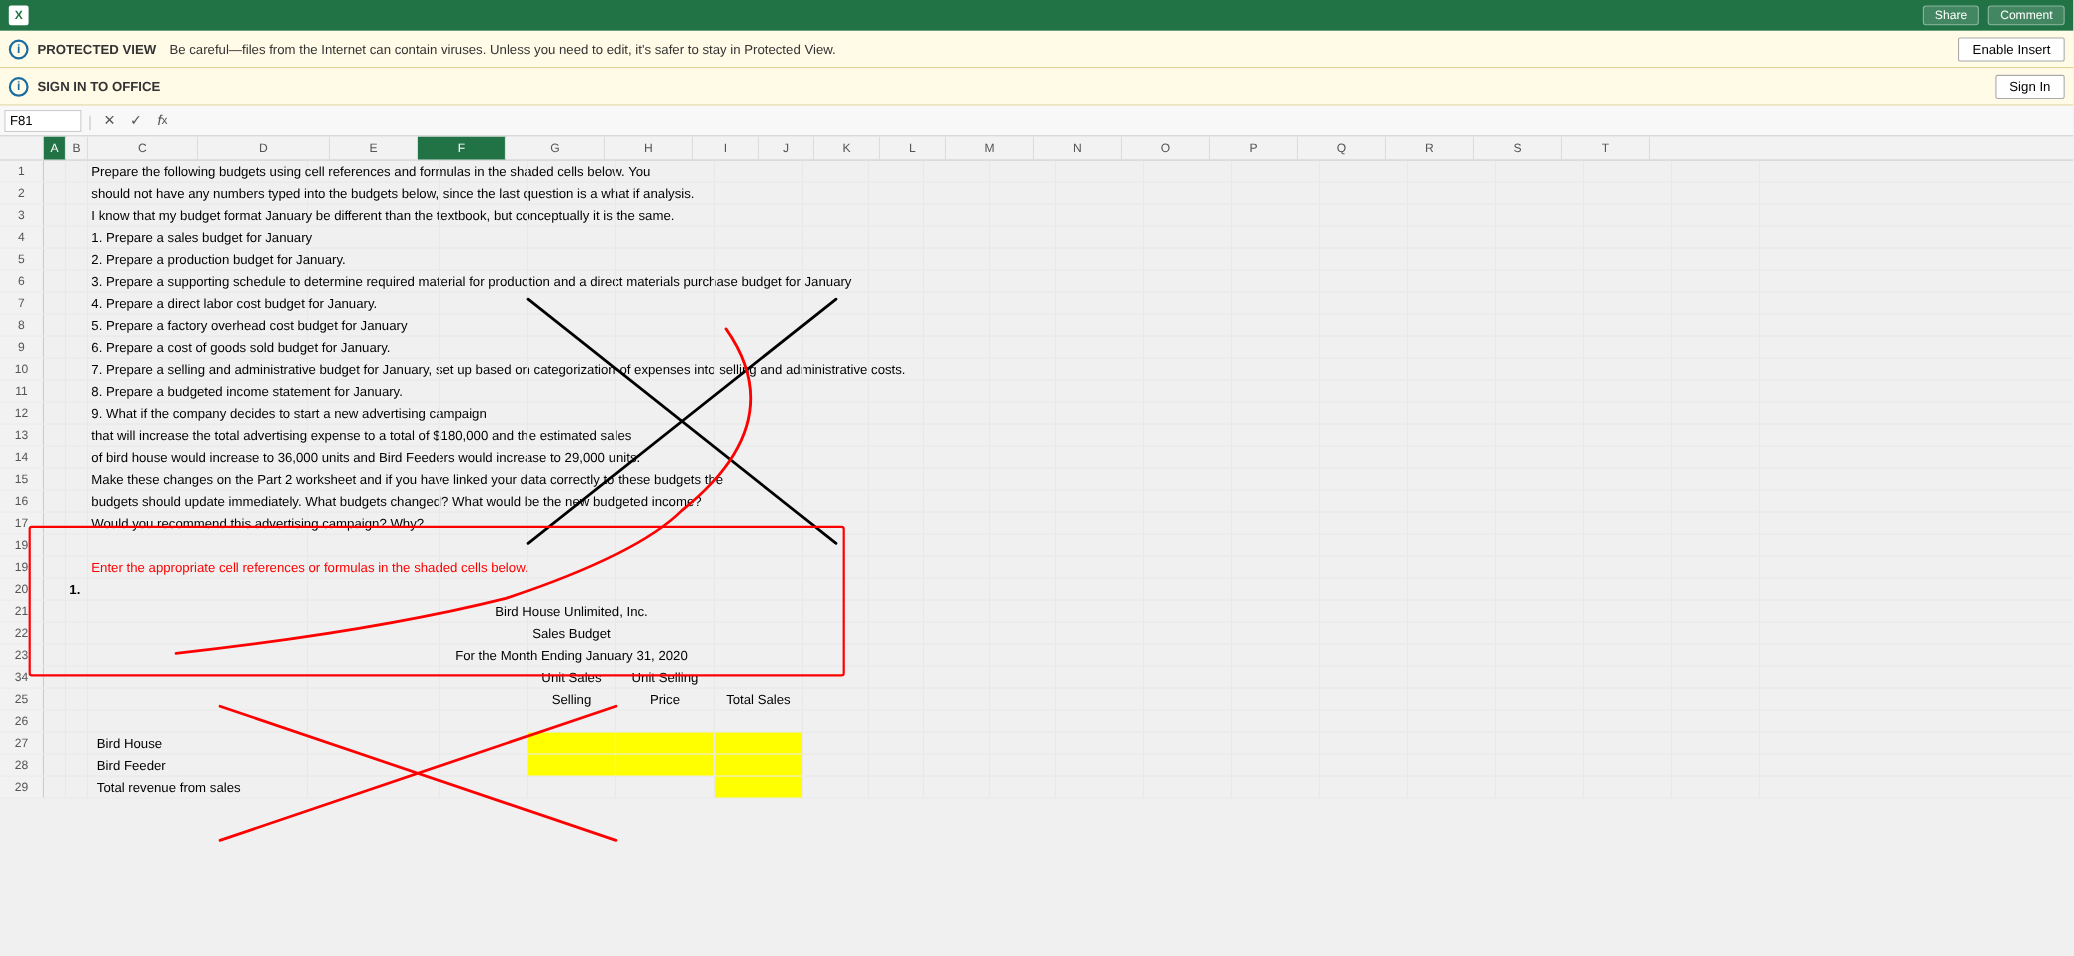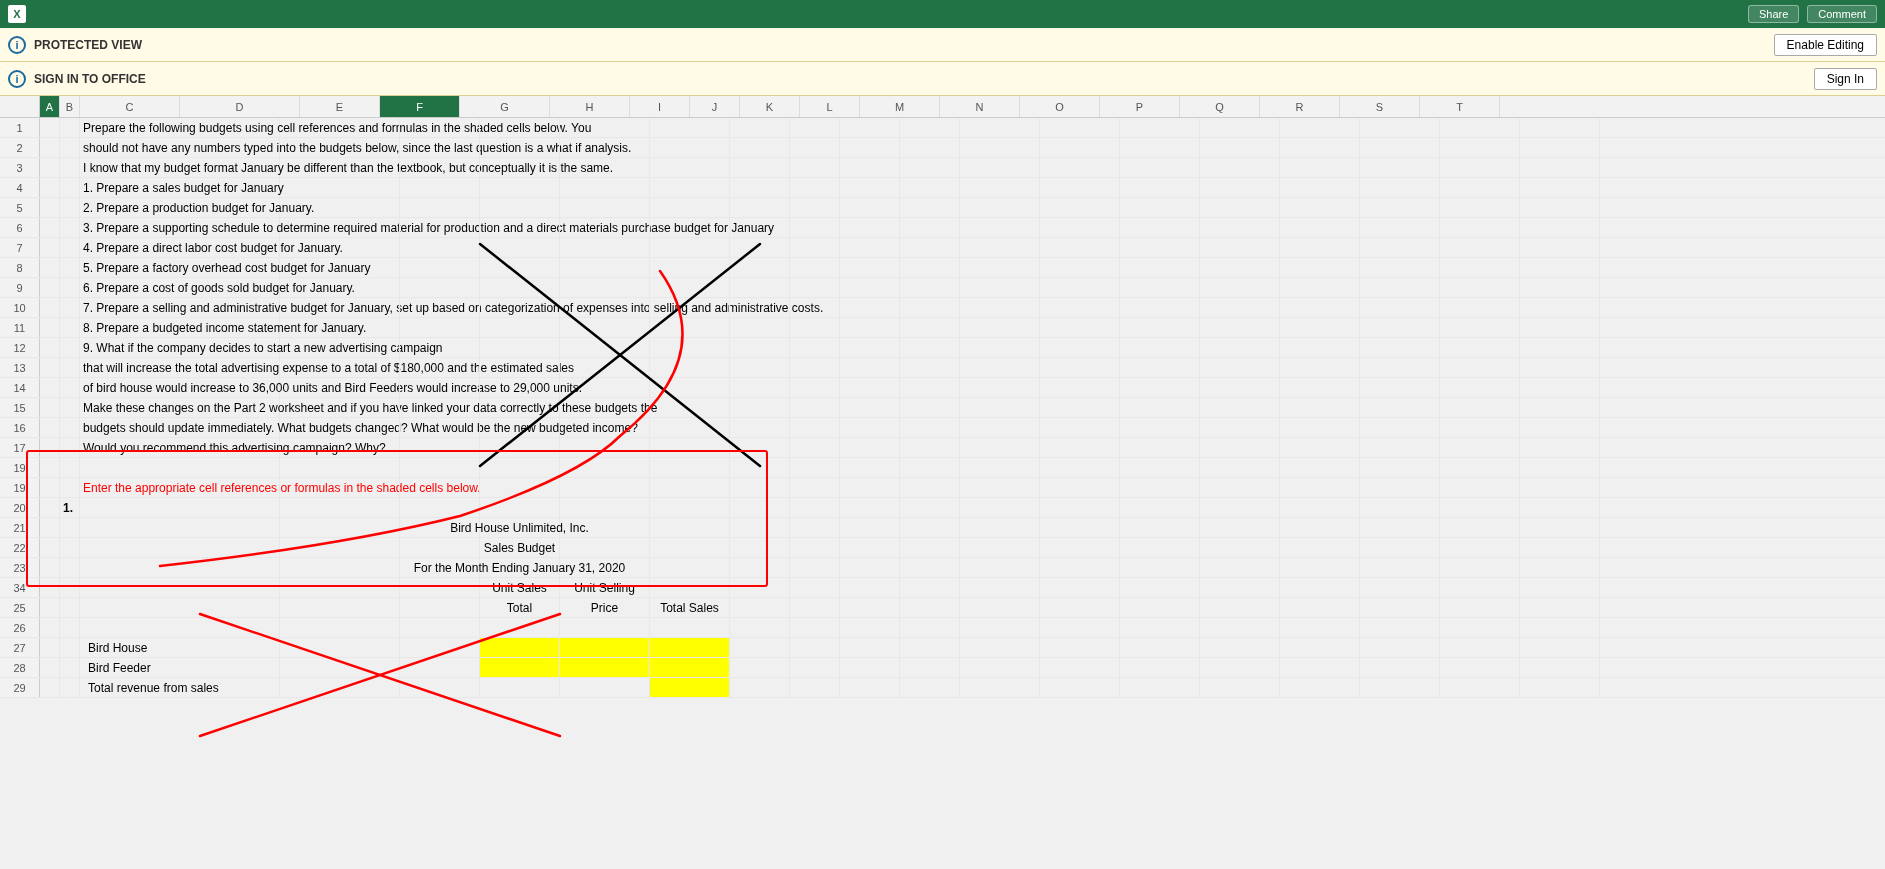--- a/index.html
+++ b/index.html
@@ -249,29 +249,41 @@
     <div class="app-icon">X</div>
     <div class="title-bar-right">
       <button class="share-btn">Share</button>
       <button class="comment-btn">Comment</button>
     </div>
   </div>
 
   <div class="protected-bar">
     <div class="info-icon-circle">i</div>
     <span class="protected-label">PROTECTED VIEW</span>
-    <button class="enable-btn">Enable Editing</button>
+    <span class="protected-text">Be careful—files from the Internet can contain viruses. Unless you need to edit, it's safer to stay in Protected View.</span>
+    <button class="enable-btn">Enable Insert</button>
   </div>
 
   <div class="signin-bar">
     <div class="info-icon-circle">i</div>
     <span class="signin-label">SIGN IN TO OFFICE</span>
     <button class="signin-btn">Sign In</button>
   </div>
 
+  <div class="formula-bar">
+    <input class="cell-ref-box" type="text" value="F81" style="">
+    <span class="formula-divider">|</span>
+    <span class="formula-icon-x">✕</span>
+    <span class="formula-icon-check">✓</span>
+    <span class="formula-icon-fx">
+        <em>f</em>
+        <sub>x</sub>
+      </span>
+    <input class="formula-input" type="text" value="" style="">
+  </div>
 
   <div class="spreadsheet-wrapper" style="flex:1; overflow:hidden; position:relative;">
 
     <div class="col-headers">
       <div class="row-header-spacer"></div>
       <div class="col-header w-a selected">A</div>
       <div class="col-header w-b">B</div>
       <div class="col-header w-c">C</div>
       <div class="col-header w-d">D</div>
       <div class="col-header w-e">E</div>
@@ -845,21 +857,21 @@
           <div class="cell" style="width: 80px; min-width: 80px;"></div>
           <div class="cell" style="width: 80px; min-width: 80px;"></div>
         </div>
         <div class="spreadsheet-row">
           <div class="row-number">25</div>
           <div class="cell" style="width: 20px; min-width: 20px;"></div>
           <div class="cell" style="width: 20px; min-width: 20px;"></div>
           <div class="cell" style="width: 200px; min-width: 200px;"></div>
           <div class="cell" style="width: 120px; min-width: 120px;"></div>
           <div class="cell" style="width: 80px; min-width: 80px;"></div>
-          <div class="cell" style="width: 80px; min-width: 80px; justify-content: center;">Total</div>
+          <div class="cell" style="width: 80px; min-width: 80px; justify-content: center;">Selling</div>
           <div class="cell" style="width: 90px; min-width: 90px; justify-content: center;">Price</div>
           <div class="cell" style="width: 80px; min-width: 80px; justify-content: center;">Total Sales</div>
           <div class="cell" style="width: 60px; min-width: 60px;"></div>
           <div class="cell" style="width: 50px; min-width: 50px;"></div>
           <div class="cell" style="width: 60px; min-width: 60px;"></div>
           <div class="cell" style="width: 60px; min-width: 60px;"></div>
           <div class="cell" style="width: 80px; min-width: 80px;"></div>
           <div class="cell" style="width: 80px; min-width: 80px;"></div>
           <div class="cell" style="width: 80px; min-width: 80px;"></div>
           <div class="cell" style="width: 80px; min-width: 80px;"></div>

